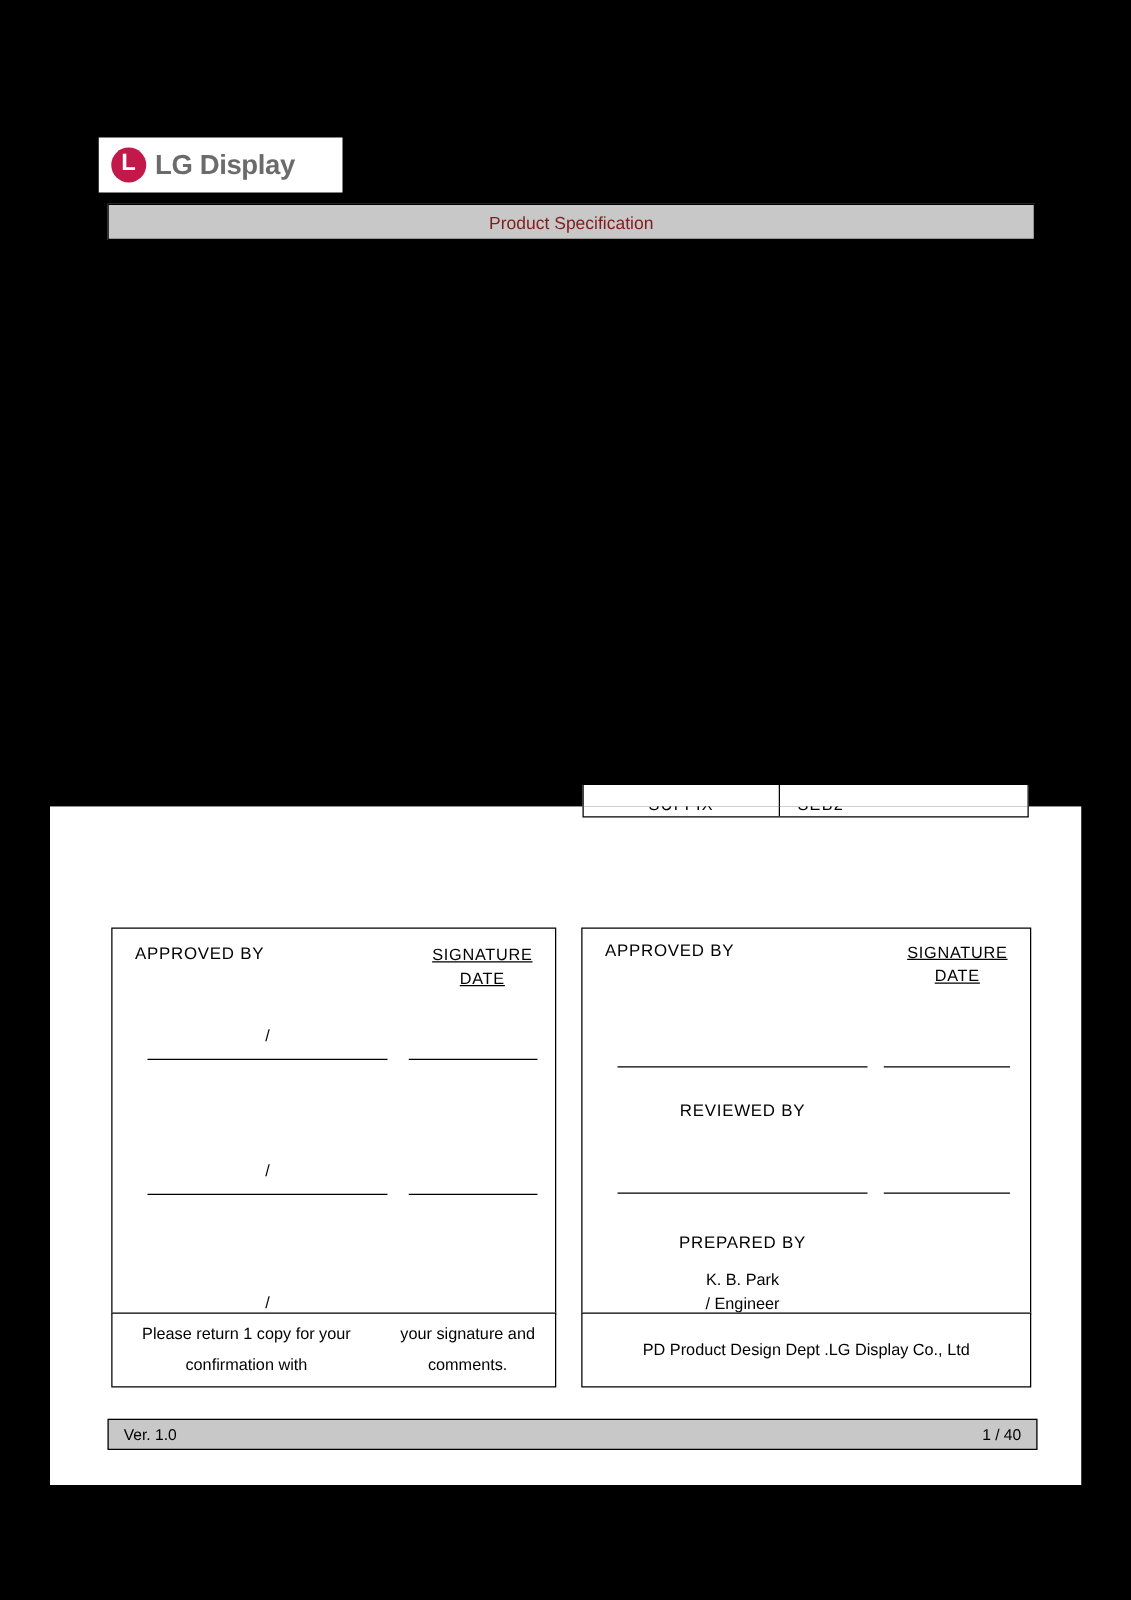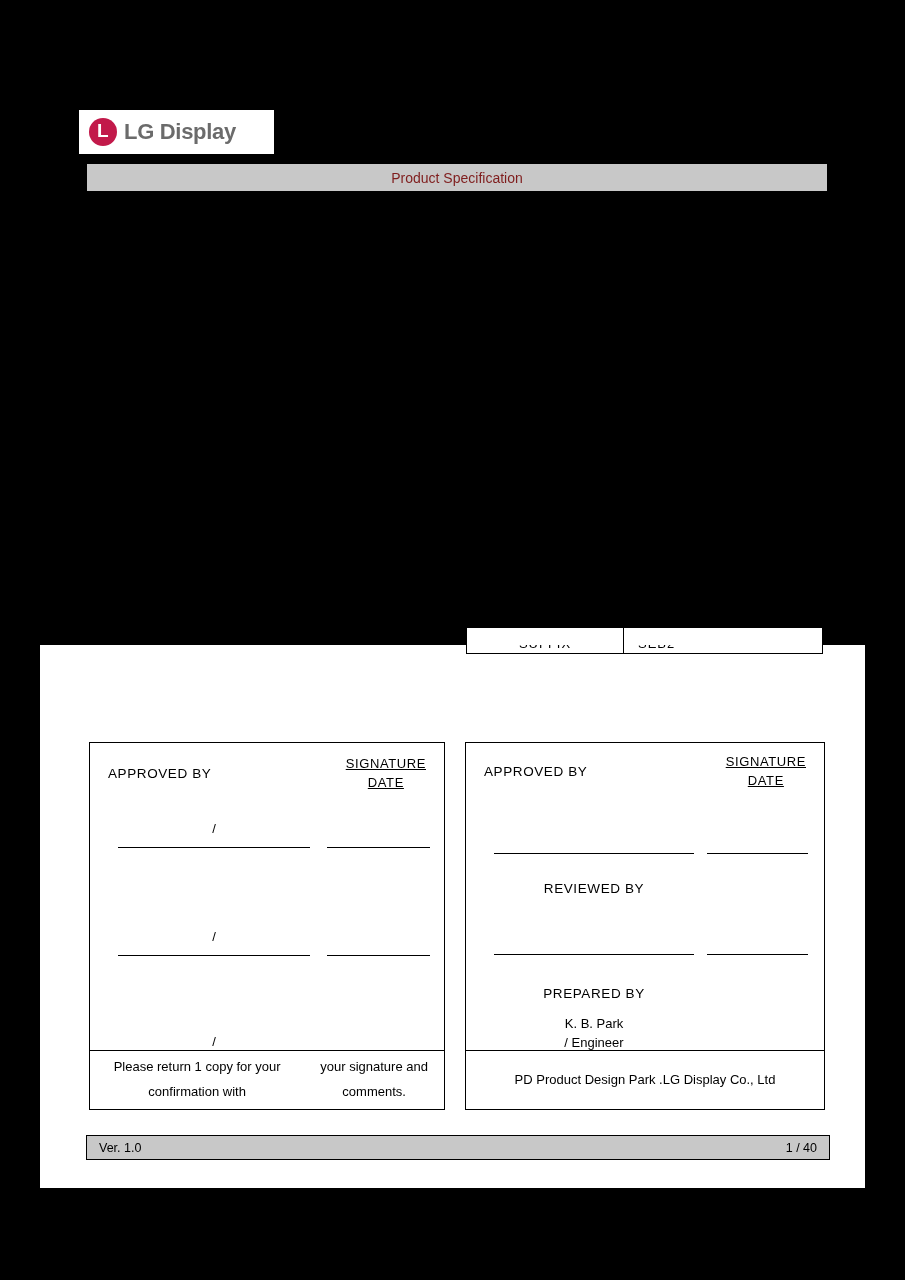--- a/index.html
+++ b/index.html
@@ -163,21 +163,20 @@
     background: #ffffff;
   }
   .sig-left  { left: 89px;  top: 742px; width: 356px; height: 310px; }
   .sig-right { left: 465px; top: 742px; width: 360px; height: 310px; }
 
   .sig-head {
     display: flex;
     justify-content: space-between;
     padding: 0 18px;
     box-sizing: border-box;
-    align-items: center;
   }
   .sig-role {
     font-size: 13.5px;
     letter-spacing: 0.6px;
     color: #000;
   }
   .sig-datelbl {
     font-size: 13px;
     letter-spacing: 0.6px;
     text-align: center;
@@ -330,21 +329,21 @@
       <div class="rule r-rule-date" style="top:77px;"></div>
     </div>
   </div>
 
   <div class="note-box note-left">
     <div>Please return 1 copy for your confirmation with</div>
     <div>your signature and comments.</div>
   </div>
 
   <div class="note-box note-right">
-    <div>PD Product Design Park .</div>
+    <div>PD Product Design Dept .</div>
     <div>LG Display Co., Ltd</div>
   </div>
 
   <div class="footer-bar">
     <div>Ver. 1.0</div>
     <div>1 / 40</div>
   </div>
 
 </div>
 

